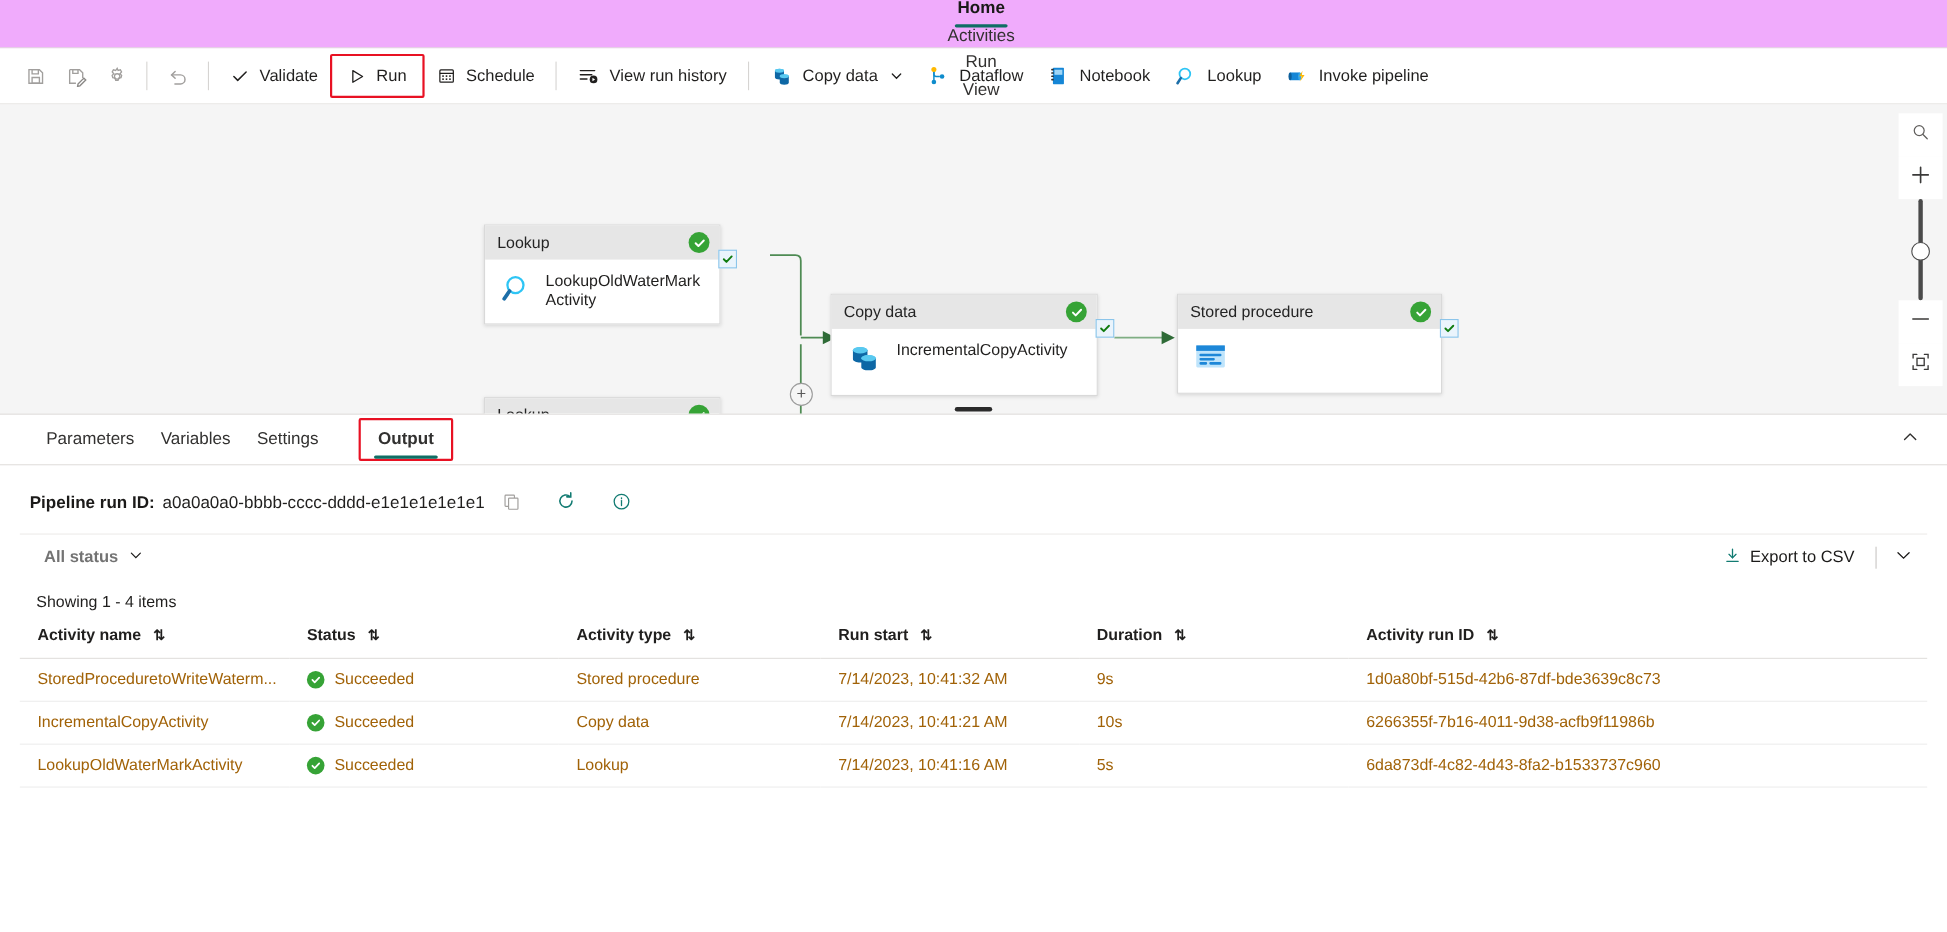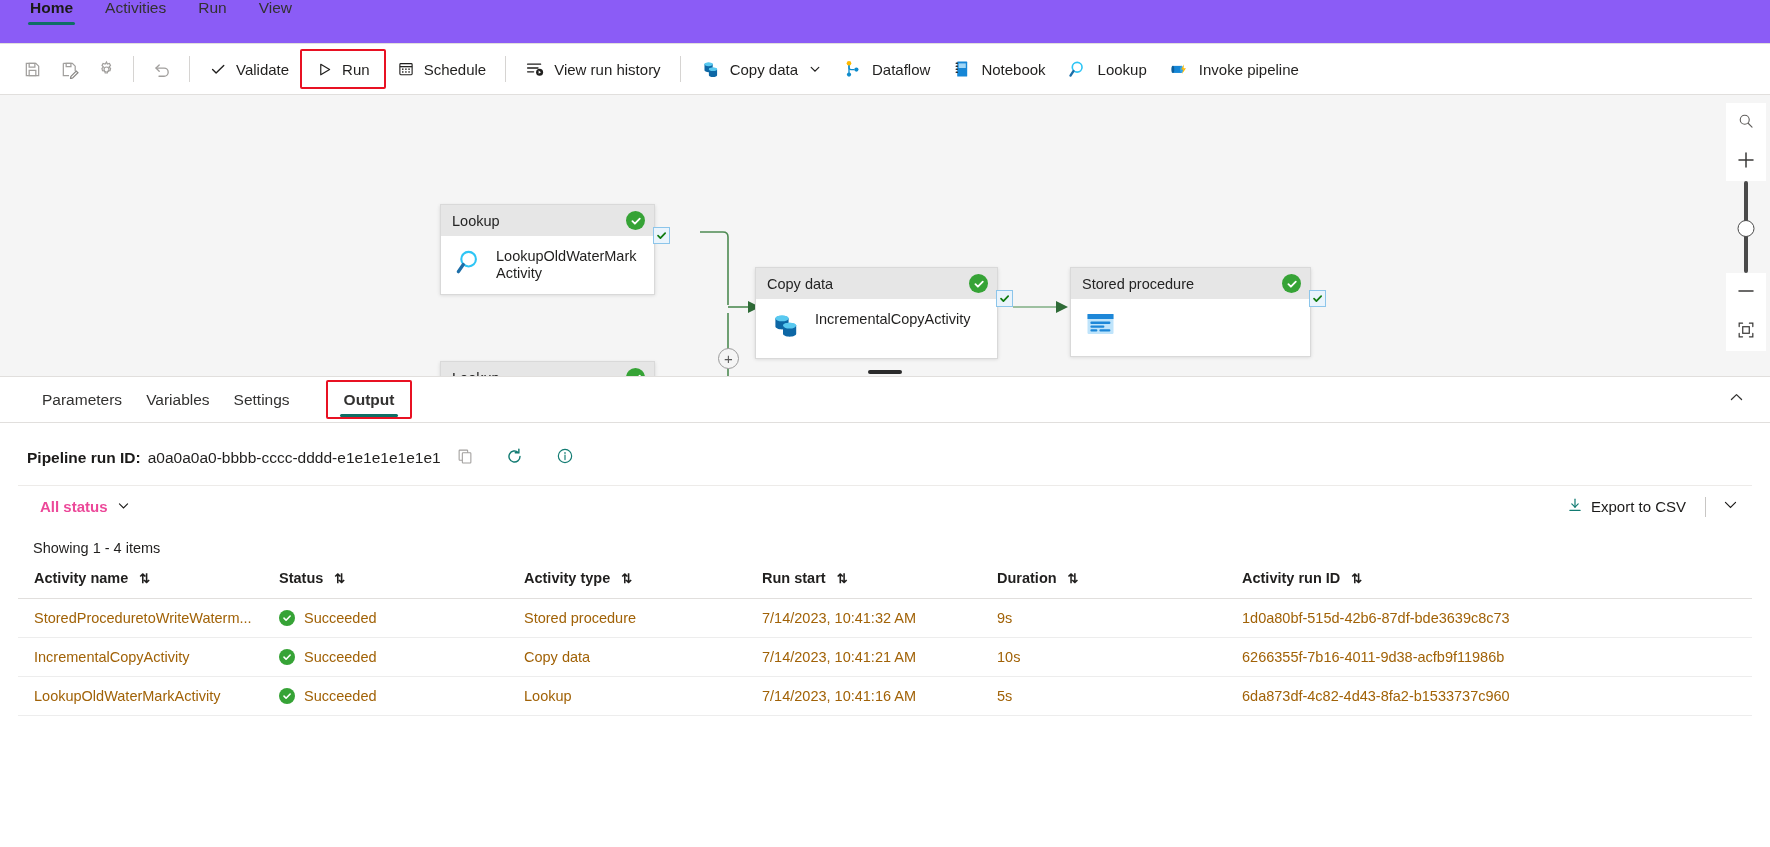--- a/index.html
+++ b/index.html
@@ -9,24 +9,25 @@
     background: #ffffff;
     font-family: "Liberation Sans", sans-serif;
     color: #1b1a19;
     overflow: hidden;
   }
 
   
   .ribbon-tabs {
     height: 44px;
     display: flex;
-    align-items: flex-start;
+    align-items: center;
     padding-left: 14px;
-    background: #8b5cf6;
+    background: #f0abfc;
     border-bottom: 1px solid #e1dfdd;
+    flex-direction: column;
   }
   .ribbon-tab {
     position: relative;
     padding: 0 16px 9px 16px;
     font-size: 15.5px;
     color: #323130;
     cursor: pointer;
     line-height: 1;
   }
   .ribbon-tab.active { font-weight: 700; color: #1b1a19; }
@@ -258,21 +259,21 @@
   .filter-row {
     display: flex;
     align-items: center;
     justify-content: space-between;
     margin: 0 18px 0 18px;
     border-top: 1px solid #edebe9;
     height: 42px;
     padding: 0 6px;
   }
   .filter-left { display: flex; align-items: center; gap: 9px; padding-left: 16px; cursor: pointer; }
-  .filter-label { font-size: 15px; font-weight: 700; color: #ec4899; }
+  .filter-label { font-size: 15px; font-weight: 700; color: #737373; }
   .filter-right { display: flex; align-items: center; gap: 0px; }
   .export-btn {
     display: flex; align-items: center; gap: 8px;
     padding: 5px 10px; cursor: pointer;
     font-size: 15px; color: #1b1a19;
   }
   .vsep { width: 1px; height: 20px; background: #c8c6c4; margin: 0 9px; }
   .caret-btn { padding: 5px 8px; cursor: pointer; display:flex; align-items:center;}
 
   .showing {

